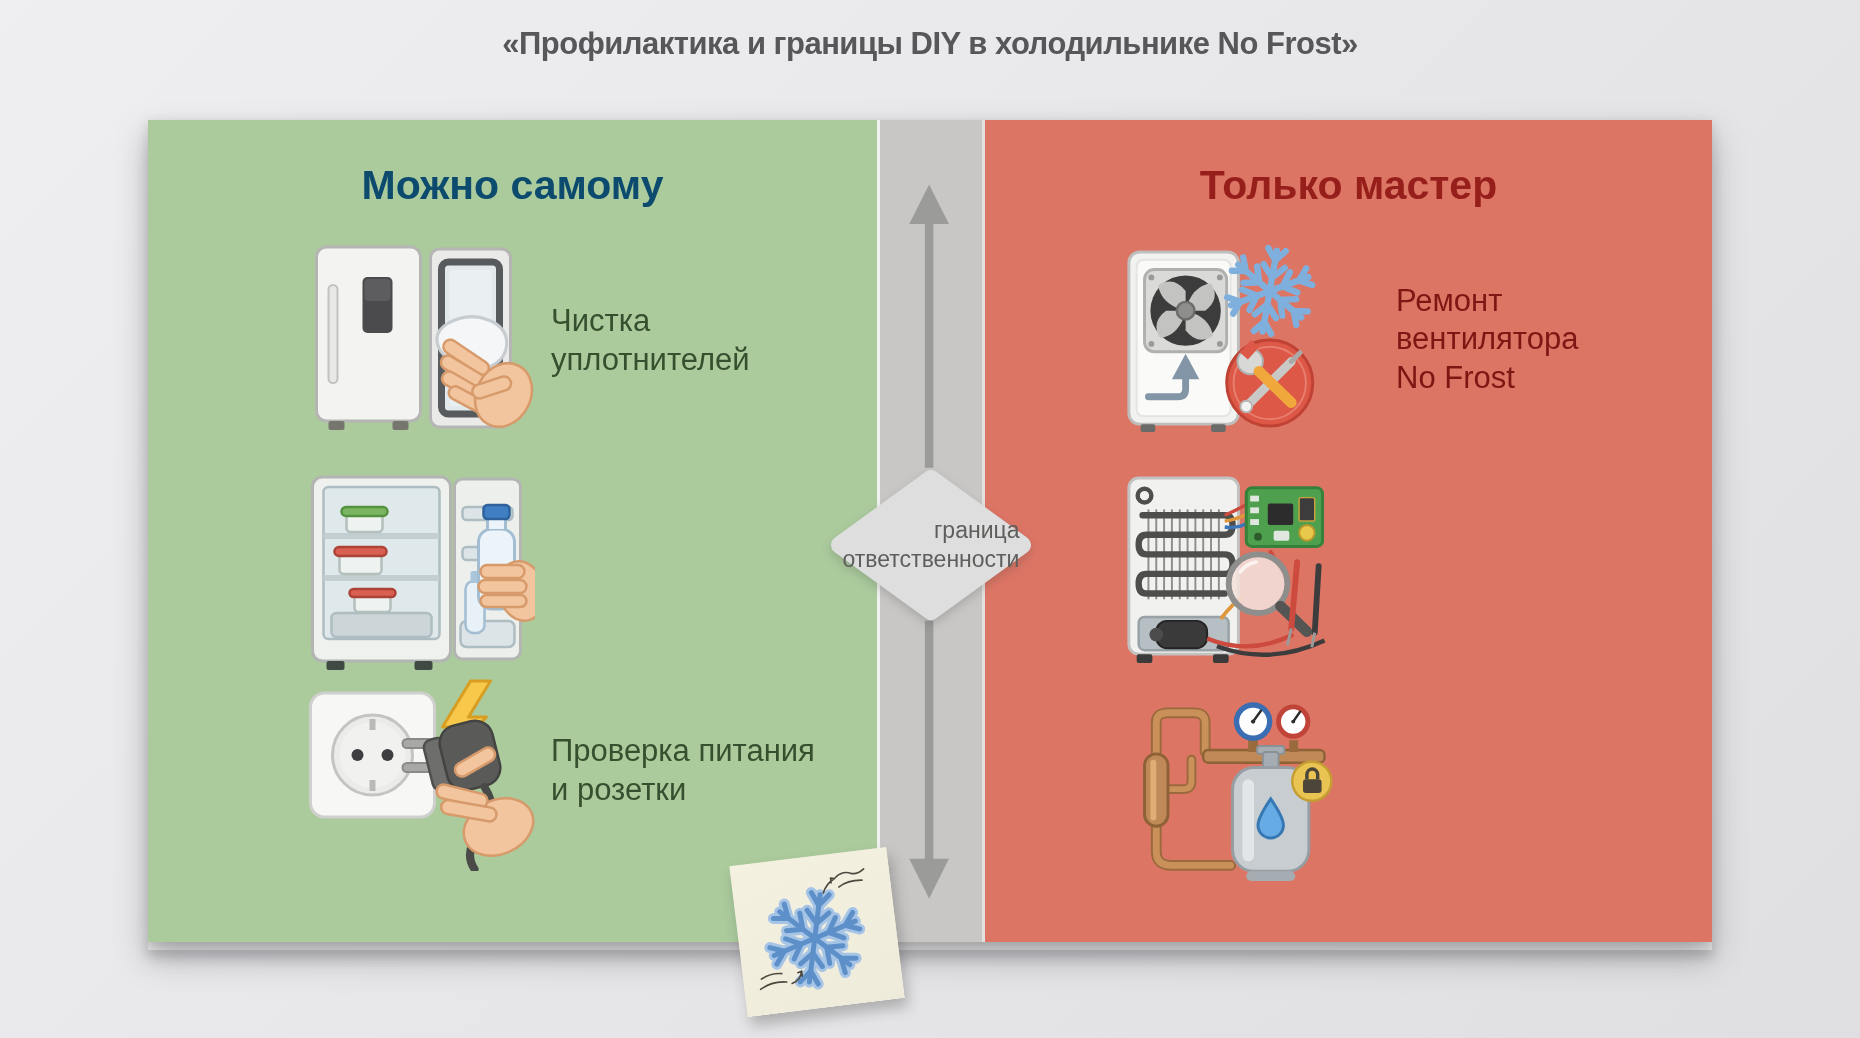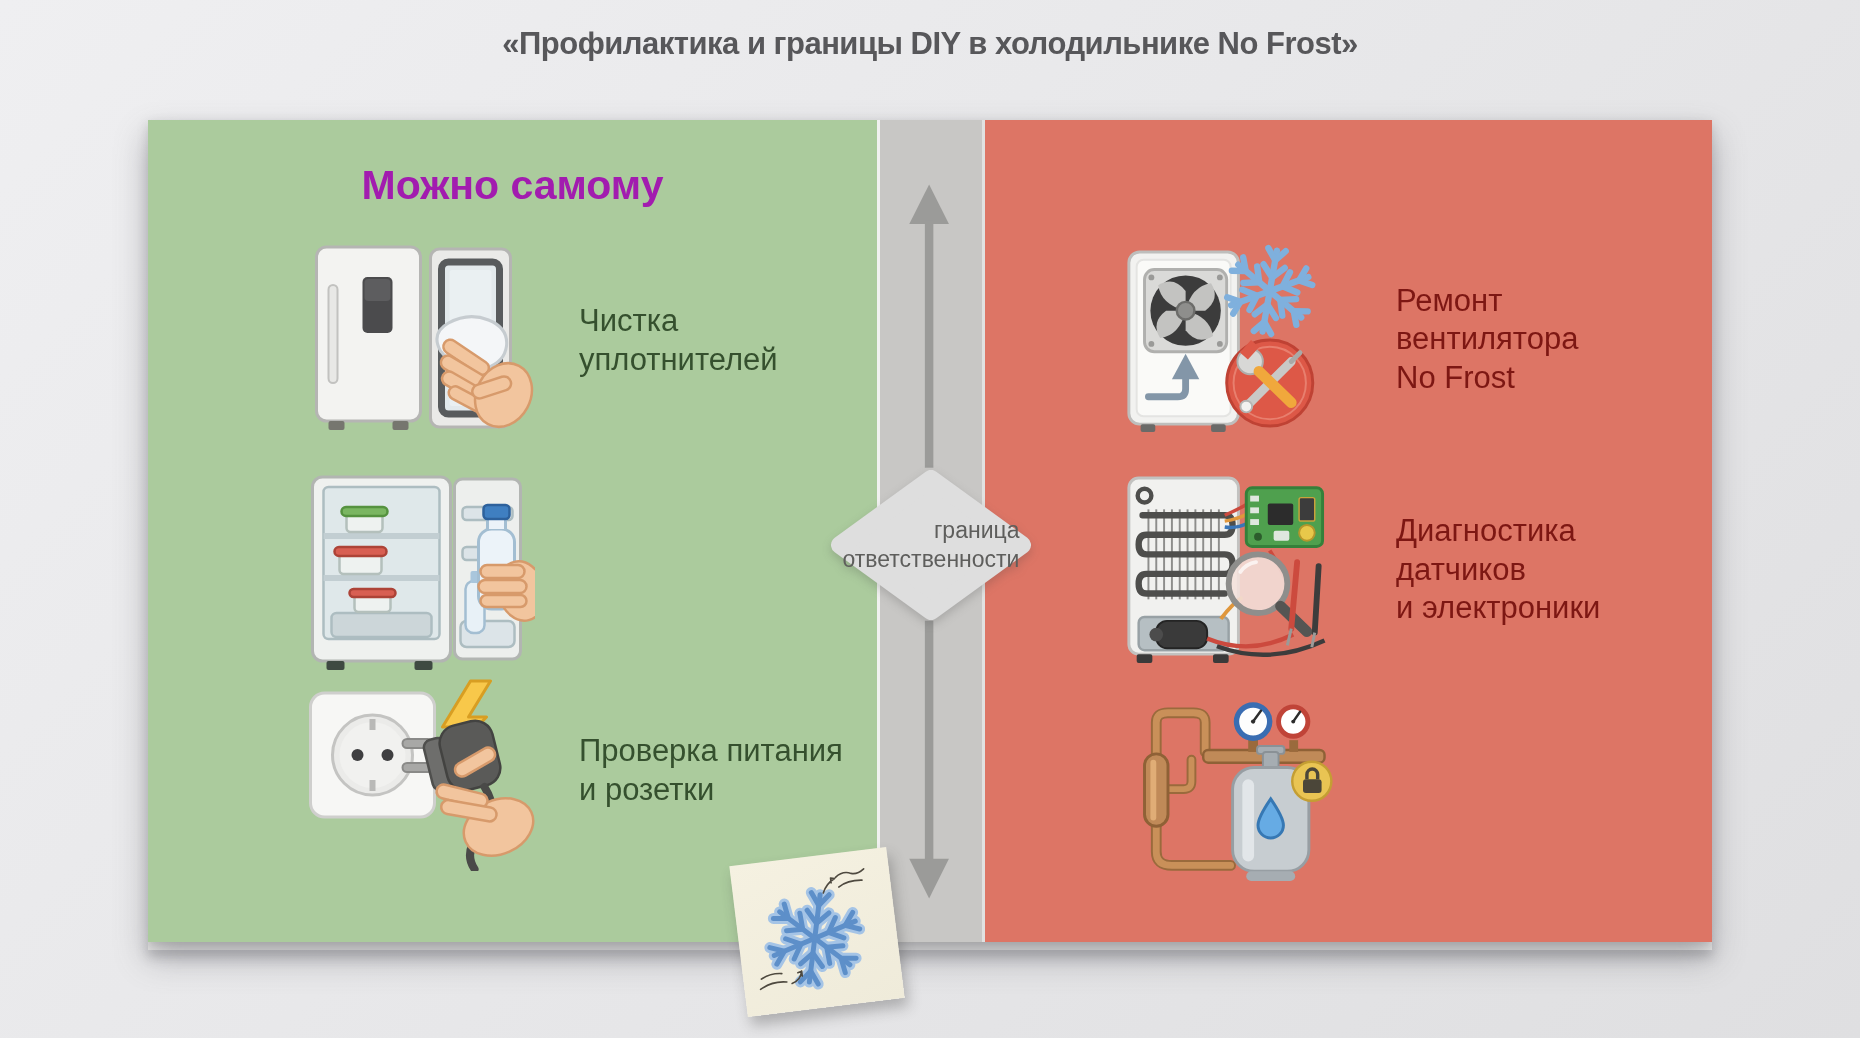--- a/index.html
+++ b/index.html
@@ -28,24 +28,24 @@
   .divider-strip{
     position:absolute;left:729px;top:0;width:108px;height:822px;background:#c8c7c5;
     border-left:3px solid rgba(255,255,255,.75);
     border-right:3px solid rgba(255,255,255,.45);
     box-sizing:border-box;
   }
   .panel-header{
     position:absolute;top:42px;left:0;width:100%;text-align:center;
     font-size:41px;font-weight:700;
   }
-  .panel-left .panel-header{color:#a21caf;}
+  .panel-left .panel-header{color:#0c4a6e;}
   .panel-right .panel-header{color:#971f1b;}
   .row{position:absolute;display:flex;align-items:center;}
-  .panel-left .row{left:152px;gap:44px;}
+  .panel-left .row{left:152px;gap:16px;}
   .panel-right .row{left:138px;gap:48px;}
   .icon-box{flex:0 0 auto;display:flex;align-items:center;justify-content:center;}
   .item-label{
     white-space:pre-line;font-size:31px;line-height:1.24;font-weight:500;
   }
   .panel-left .item-label{color:#35502e;}
   .panel-right .item-label{color:#7d1713;}
   .lrow1{top:118px;height:205px;}
   .lrow2{top:348px;height:210px;}
   .lrow3{top:548px;height:205px;}
@@ -189,20 +189,21 @@
 
   <div class="boundary-plate">
     <svg viewBox="0 0 206 152" width="206" height="152">
       <polygon points="103,10 194,76 103,142 12,76" fill="#dedede" stroke="#dedede" stroke-width="18" stroke-linejoin="round"></polygon>
     </svg>
     <div class="boundary-label">граница
 ответственности</div>
   </div>
 
   <div class="panel panel-right">
+    <div class="panel-header">Только мастер</div>
 
     <div class="row rrow1">
       <div class="icon-box">
         <svg viewBox="0 0 230 200" width="225" height="200">
           <defs>
             <g id="flakeArm">
               <line x1="0" y1="-42" x2="0" y2="42"></line>
               <path d="M-11 -26 L0 -14 L11 -26"></path>
               <path d="M-11 26 L0 14 L11 26"></path>
               <path d="M-9 -43 L0 -32 L9 -43"></path>
@@ -291,23 +292,20 @@
           <path d="M150 80 Q160 96 166 110" fill="none" stroke="#cc4a3e" stroke-width="4"></path>
           <circle cx="138" cy="114" r="30" fill="#f4e1dc" fill-opacity="0.88" stroke="#8e8e8c" stroke-width="6"></circle>
           <path d="M120 102 a24 24 0 0 1 16 -10" fill="none" stroke="#ffffff" stroke-width="4" opacity="0.7" stroke-linecap="round"></path>
           <line x1="161" y1="137" x2="188" y2="163" stroke="#555553" stroke-width="11" stroke-linecap="round"></line>
           <line x1="178" y1="92" x2="172" y2="160" stroke="#cc4a3e" stroke-width="6" stroke-linecap="round"></line>
           <line x1="172" y1="160" x2="168" y2="177" stroke="#9a9a98" stroke-width="3"></line>
           <line x1="200" y1="96" x2="196" y2="164" stroke="#3c3c3c" stroke-width="6" stroke-linecap="round"></line>
           <line x1="196" y1="164" x2="193" y2="179" stroke="#9a9a98" stroke-width="3"></line>
         </svg>
       </div>
-      <div class="item-label">Диагностика
-датчиков
-и электроники</div>
     </div>
 
     <div class="row rrow3">
       <div class="icon-box">
         <svg viewBox="0 0 230 200" width="225" height="200">
           <g fill="none" stroke-linecap="round">
             <path d="M34 62 V28 Q34 18 46 18 H72 Q84 18 84 28 V58" stroke="#9a6a3c" stroke-width="11"></path>
             <path d="M34 62 V28 Q34 18 46 18 H72 Q84 18 84 28 V58" stroke="#c99059" stroke-width="7"></path>
             <path d="M34 132 V160 Q34 174 50 174 H110" stroke="#9a6a3c" stroke-width="11"></path>
             <path d="M34 132 V160 Q34 174 50 174 H110" stroke="#c99059" stroke-width="7"></path>

